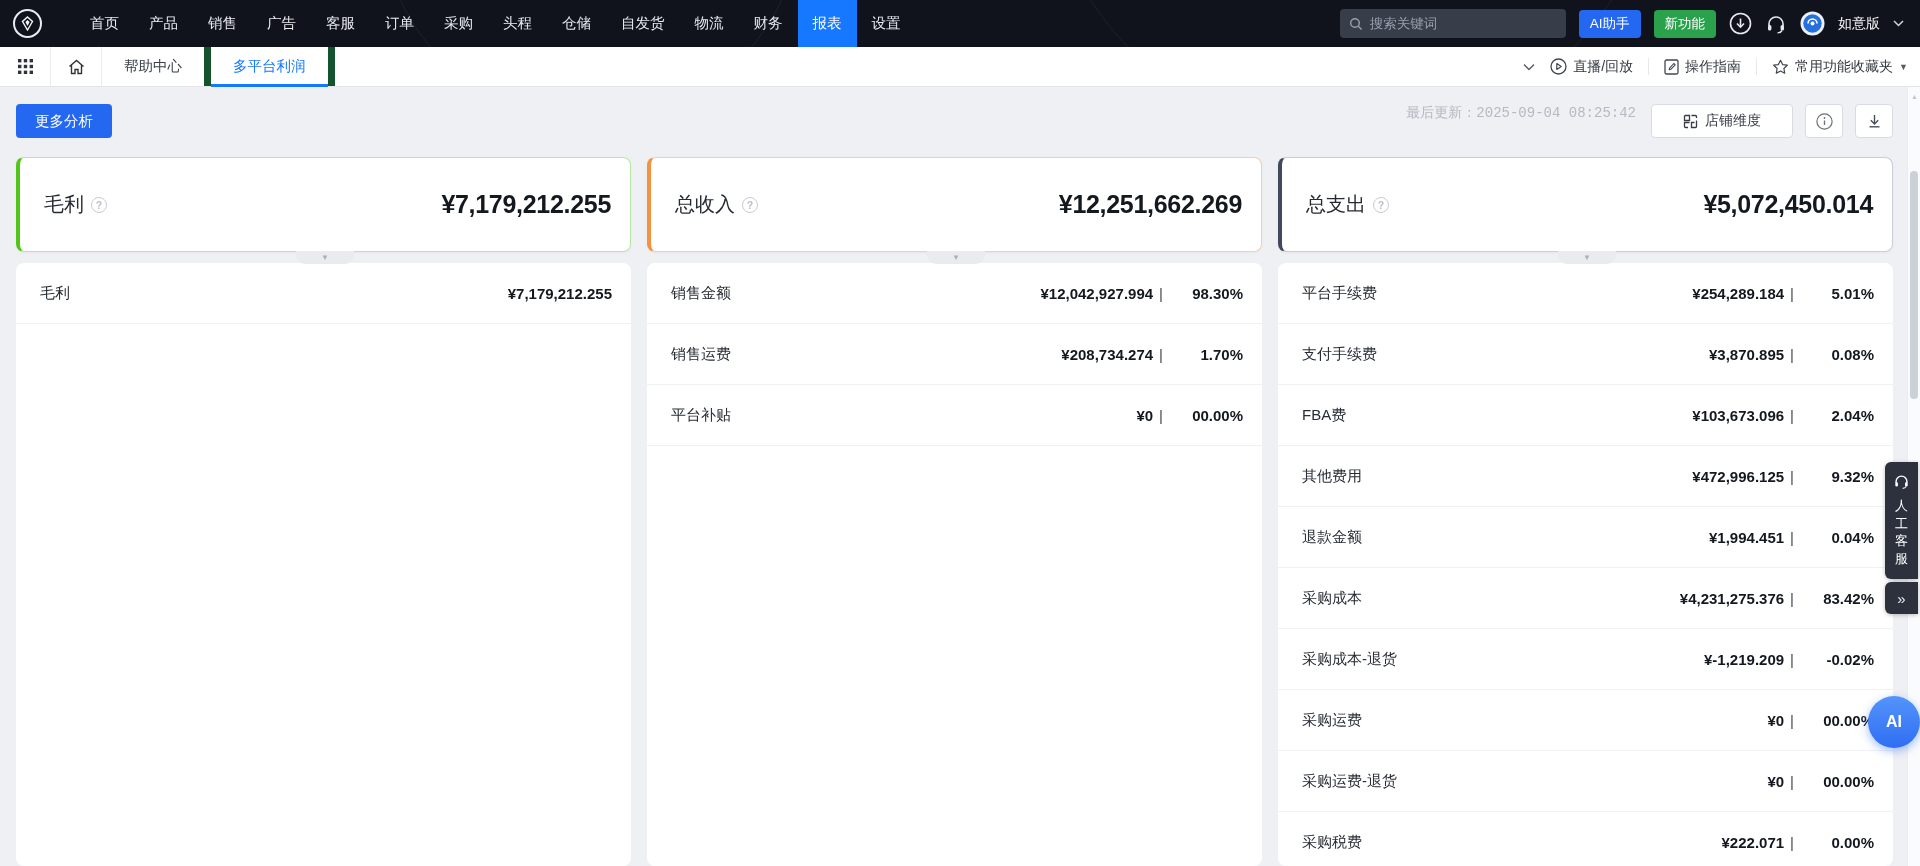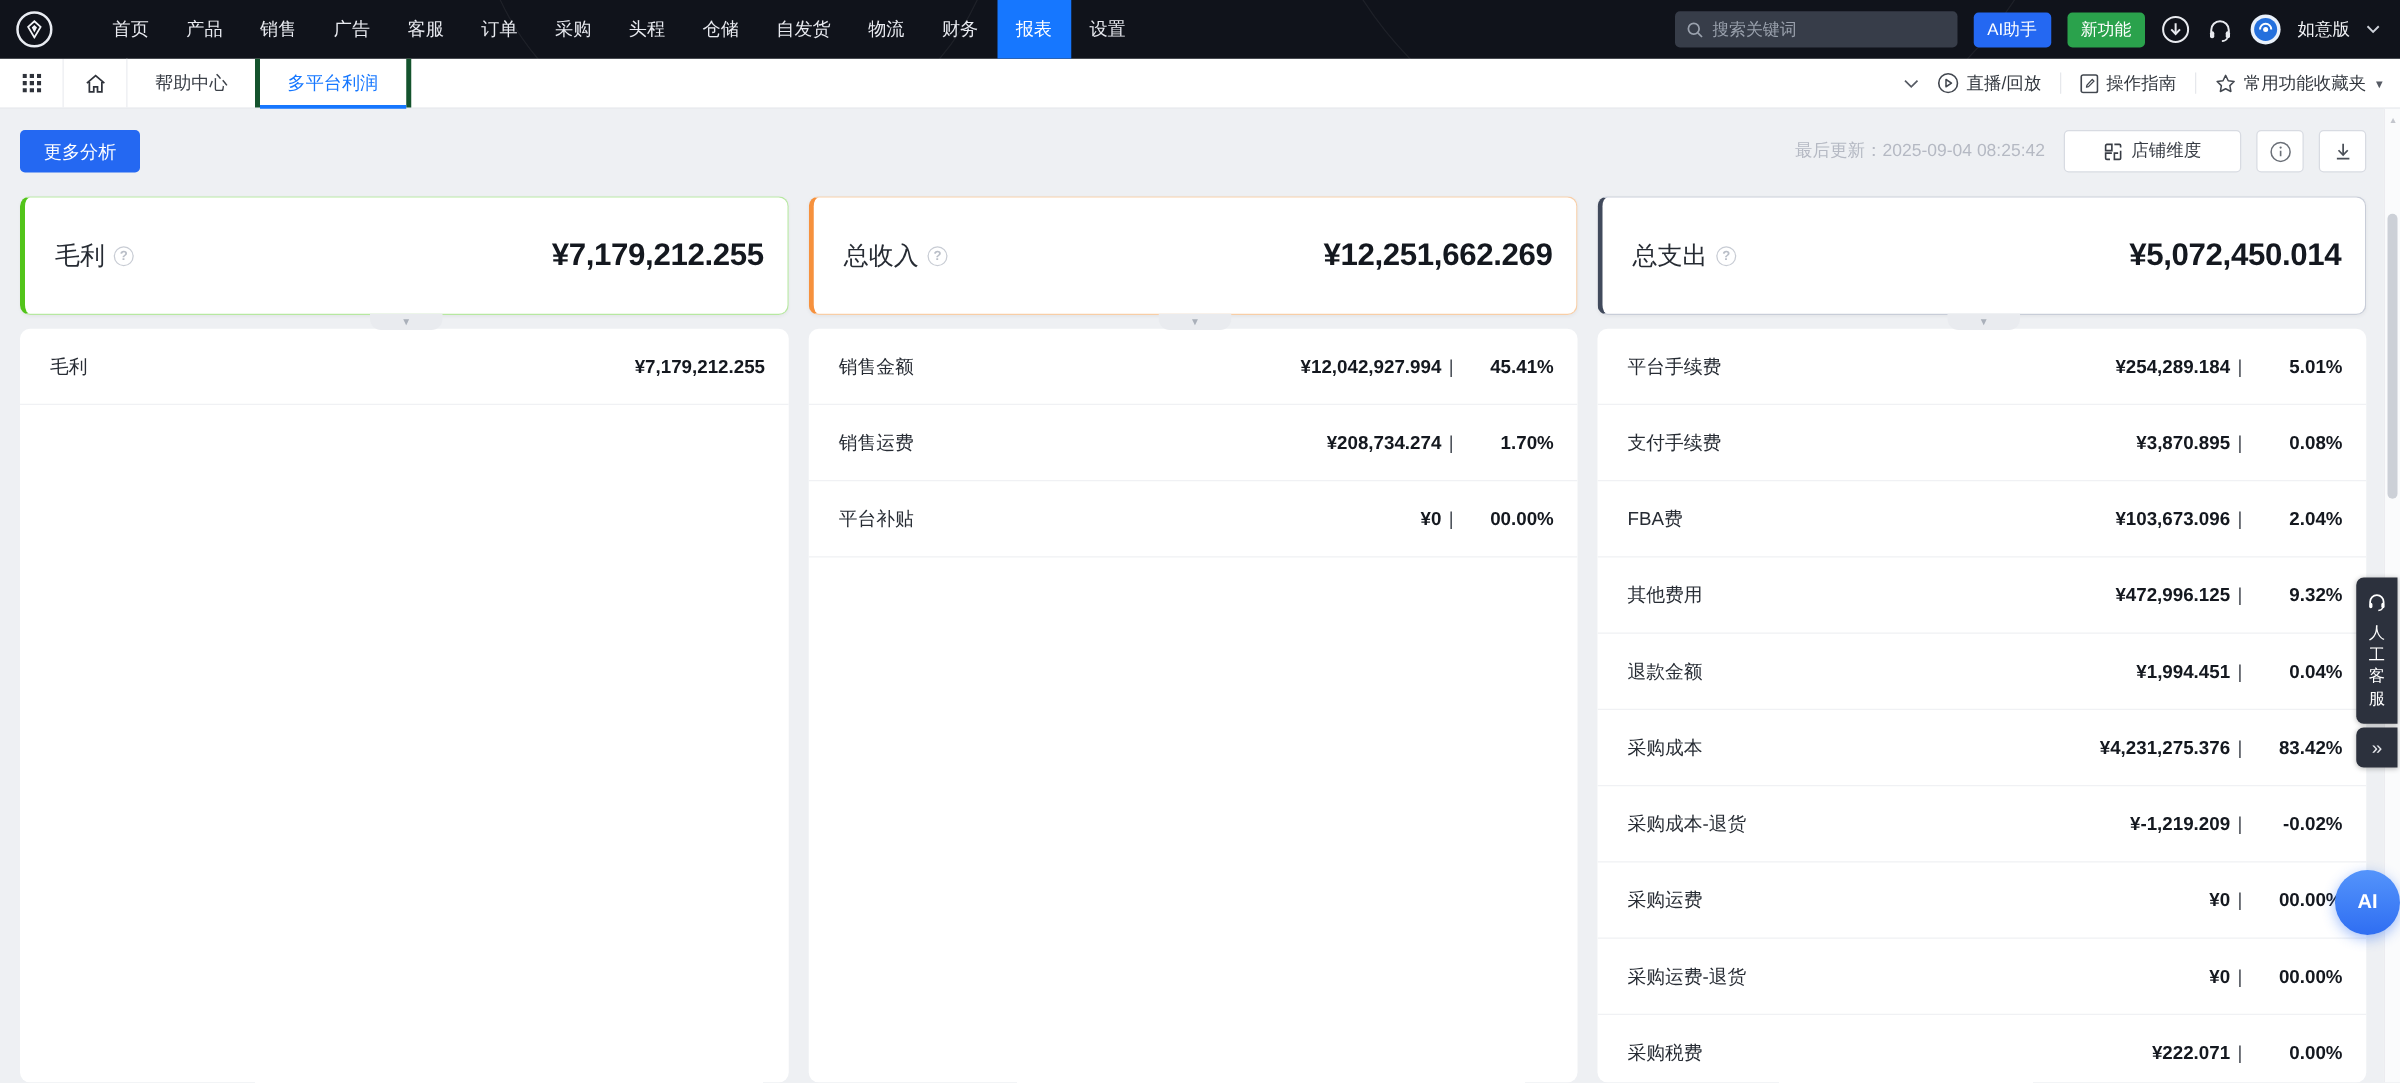--- a/index.html
+++ b/index.html
@@ -22,33 +22,33 @@
   .searchbox input::placeholder { color:#99a0ac; }
   .pill-btn { height:28px; border:none; border-radius:4px; color:#fff; font-size:13.5px; padding:0 11px; font-family:inherit; cursor:pointer; white-space:nowrap; }
   .nav-icon { display:flex; align-items:center; justify-content:center; }
   .version { color:#f2f3f6; font-size:14px; white-space:nowrap; }
 
   
   .tabbar { height:40px; background:#fff; border-bottom:1px solid #e3e5ea; display:flex; align-items:stretch; }
   .tb-iconbtn { width:50px; display:flex; align-items:center; justify-content:center; cursor:pointer; }
   .tb-sep { width:1px; background:#ebedf1; }
   .tabs { display:flex; align-items:stretch; }
-  .tab { position:relative; display:flex; align-items:center; justify-content:center; padding:0 22px; font-size:14.5px; color:#3c4149; cursor:pointer; border-right:4px solid #14532d; white-space:nowrap; }
+  .tab { position:relative; display:flex; align-items:center; justify-content:center; padding:0 22px; font-size:14.5px; color:#3c4149; cursor:pointer; border-right:7px solid #14532d; white-space:nowrap; }
   .tab:first-child { border-left:1px solid #ebedf1; }
   .tab.active { color:#1677ff; }
   .tab.active::after { content:""; position:absolute; left:0; right:0; bottom:-1px; height:3px; background:#1677ff; }
   .tabbar-right { margin-left:auto; display:flex; align-items:center; gap:15px; padding-right:12px; font-size:14px; color:#33383f; }
   .tb-link { display:flex; align-items:center; gap:6px; cursor:pointer; white-space:nowrap; }
   .vsep16 { width:1px; height:17px; background:#e6e8ec; }
 
   
   .content { position:absolute; top:87px; left:0; right:0; bottom:0; padding:17px 27px 0 16px; display:flex; flex-direction:column; }
   .toolbar { display:flex; align-items:center; height:34px; margin-bottom:19px; flex:none; }
   .btn-primary { height:34px; background:#2468f2; color:#fff; border:none; border-radius:4px; font-size:14.5px; padding:0 19px; font-family:inherit; cursor:pointer; }
-  .toolbar-right { margin-left:auto; display:flex; align-items:center; gap:12px; }
+  .toolbar-right { margin-left:auto; display:flex; gap:12px;font-family:Liberation Mono, monospace; }
   .timestamp { color:#b5b9c3; font-size:14px; margin-right:3px; white-space:nowrap; }
   .btn-plain { height:34px; background:#fff; border:1px solid #d8dbe2; border-radius:4px; color:#383d45; font-size:14px; display:flex; align-items:center; gap:7px; padding:0 31px; font-family:inherit; cursor:pointer; white-space:nowrap; }
   .btn-square { width:38px; justify-content:center; padding:0; }
 
   
   .cards { display:flex; gap:16px; flex:1; min-height:0; }
   .card { flex:1; display:flex; flex-direction:column; min-width:0; }
   .card-header { position:relative; flex:none; height:95px; background:#fff; border:1px solid var(--bc); border-left:4px solid var(--ac); border-radius:8px; display:flex; align-items:center; padding:0 19px 0 24px; box-shadow:0 1px 3px rgba(20,24,31,.04); }
   .card-title { font-size:20px; color:#262b33; display:flex; align-items:center; gap:7px; }
   .help-circle { width:16px; height:16px; border:1px solid #c8ccd4; border-radius:50%; color:#b9bec7; font-size:10.5px; display:flex; align-items:center; justify-content:center; font-weight:700; }
@@ -281,21 +281,21 @@
       <div class="collapse-tab">
               <span class="caret">▼</span>
             </div>
     </div>
     <div class="card-body">
   <div class="metric-row">
     <span class="row-label">销售金额</span>
     <span class="row-values">
       <span class="row-value">¥12,042,927.994</span>
       <span class="row-sep">|</span>
-      <span class="row-pct">45.41%</span>
+      <span class="row-pct">98.30%</span>
     </span>
   </div>
 
   <div class="metric-row">
     <span class="row-label">销售运费</span>
     <span class="row-values">
       <span class="row-value">¥208,734.274</span>
       <span class="row-sep">|</span>
       <span class="row-pct">1.70%</span>
     </span>

